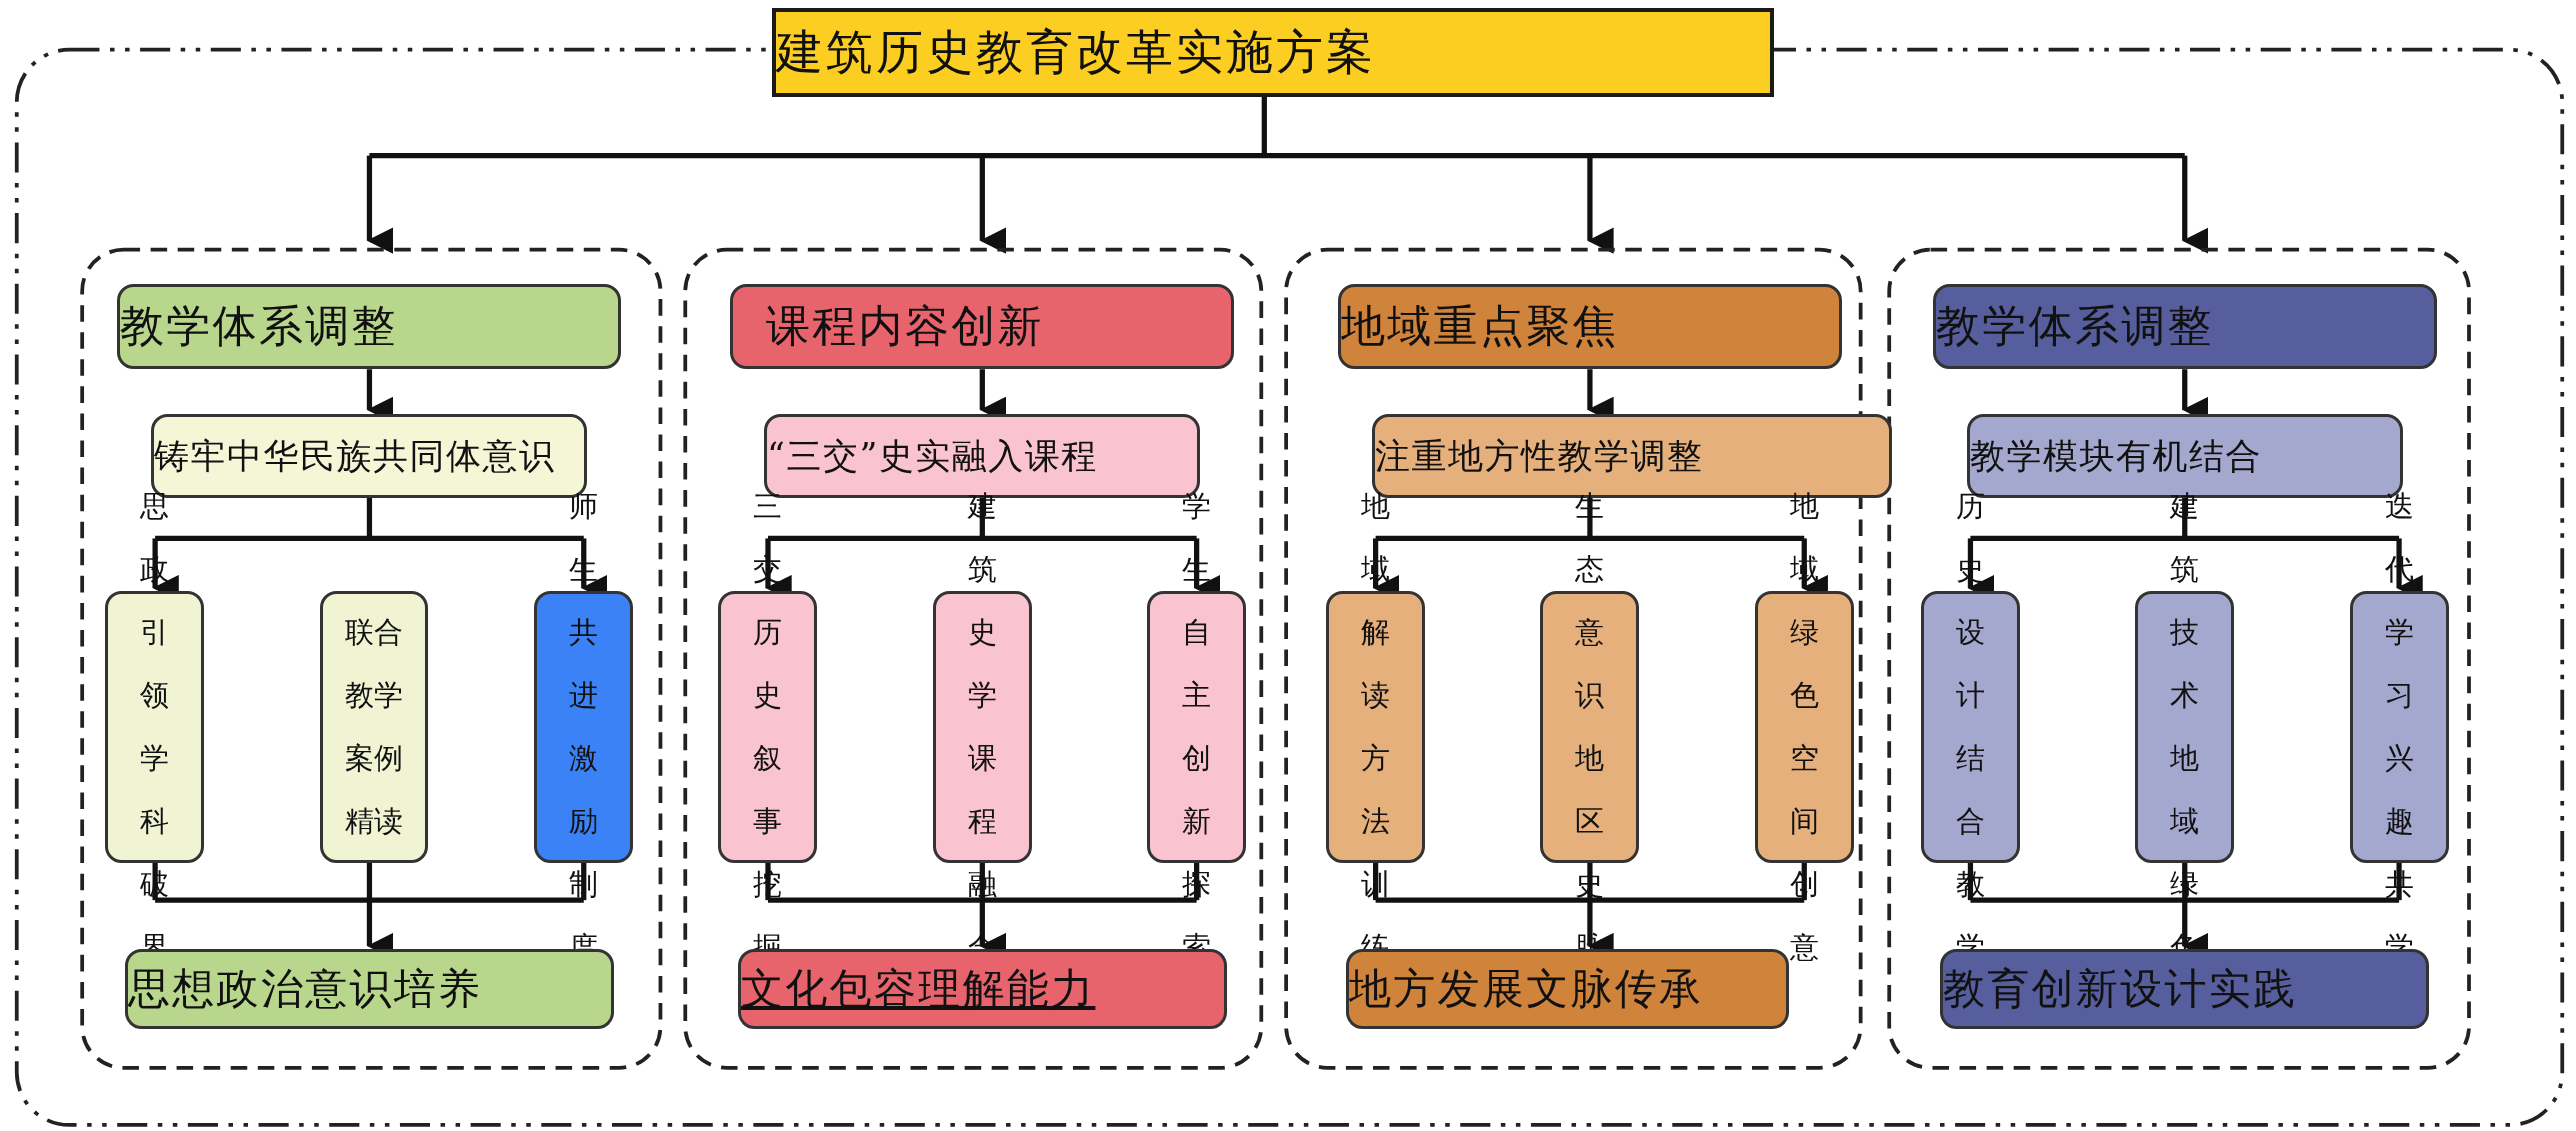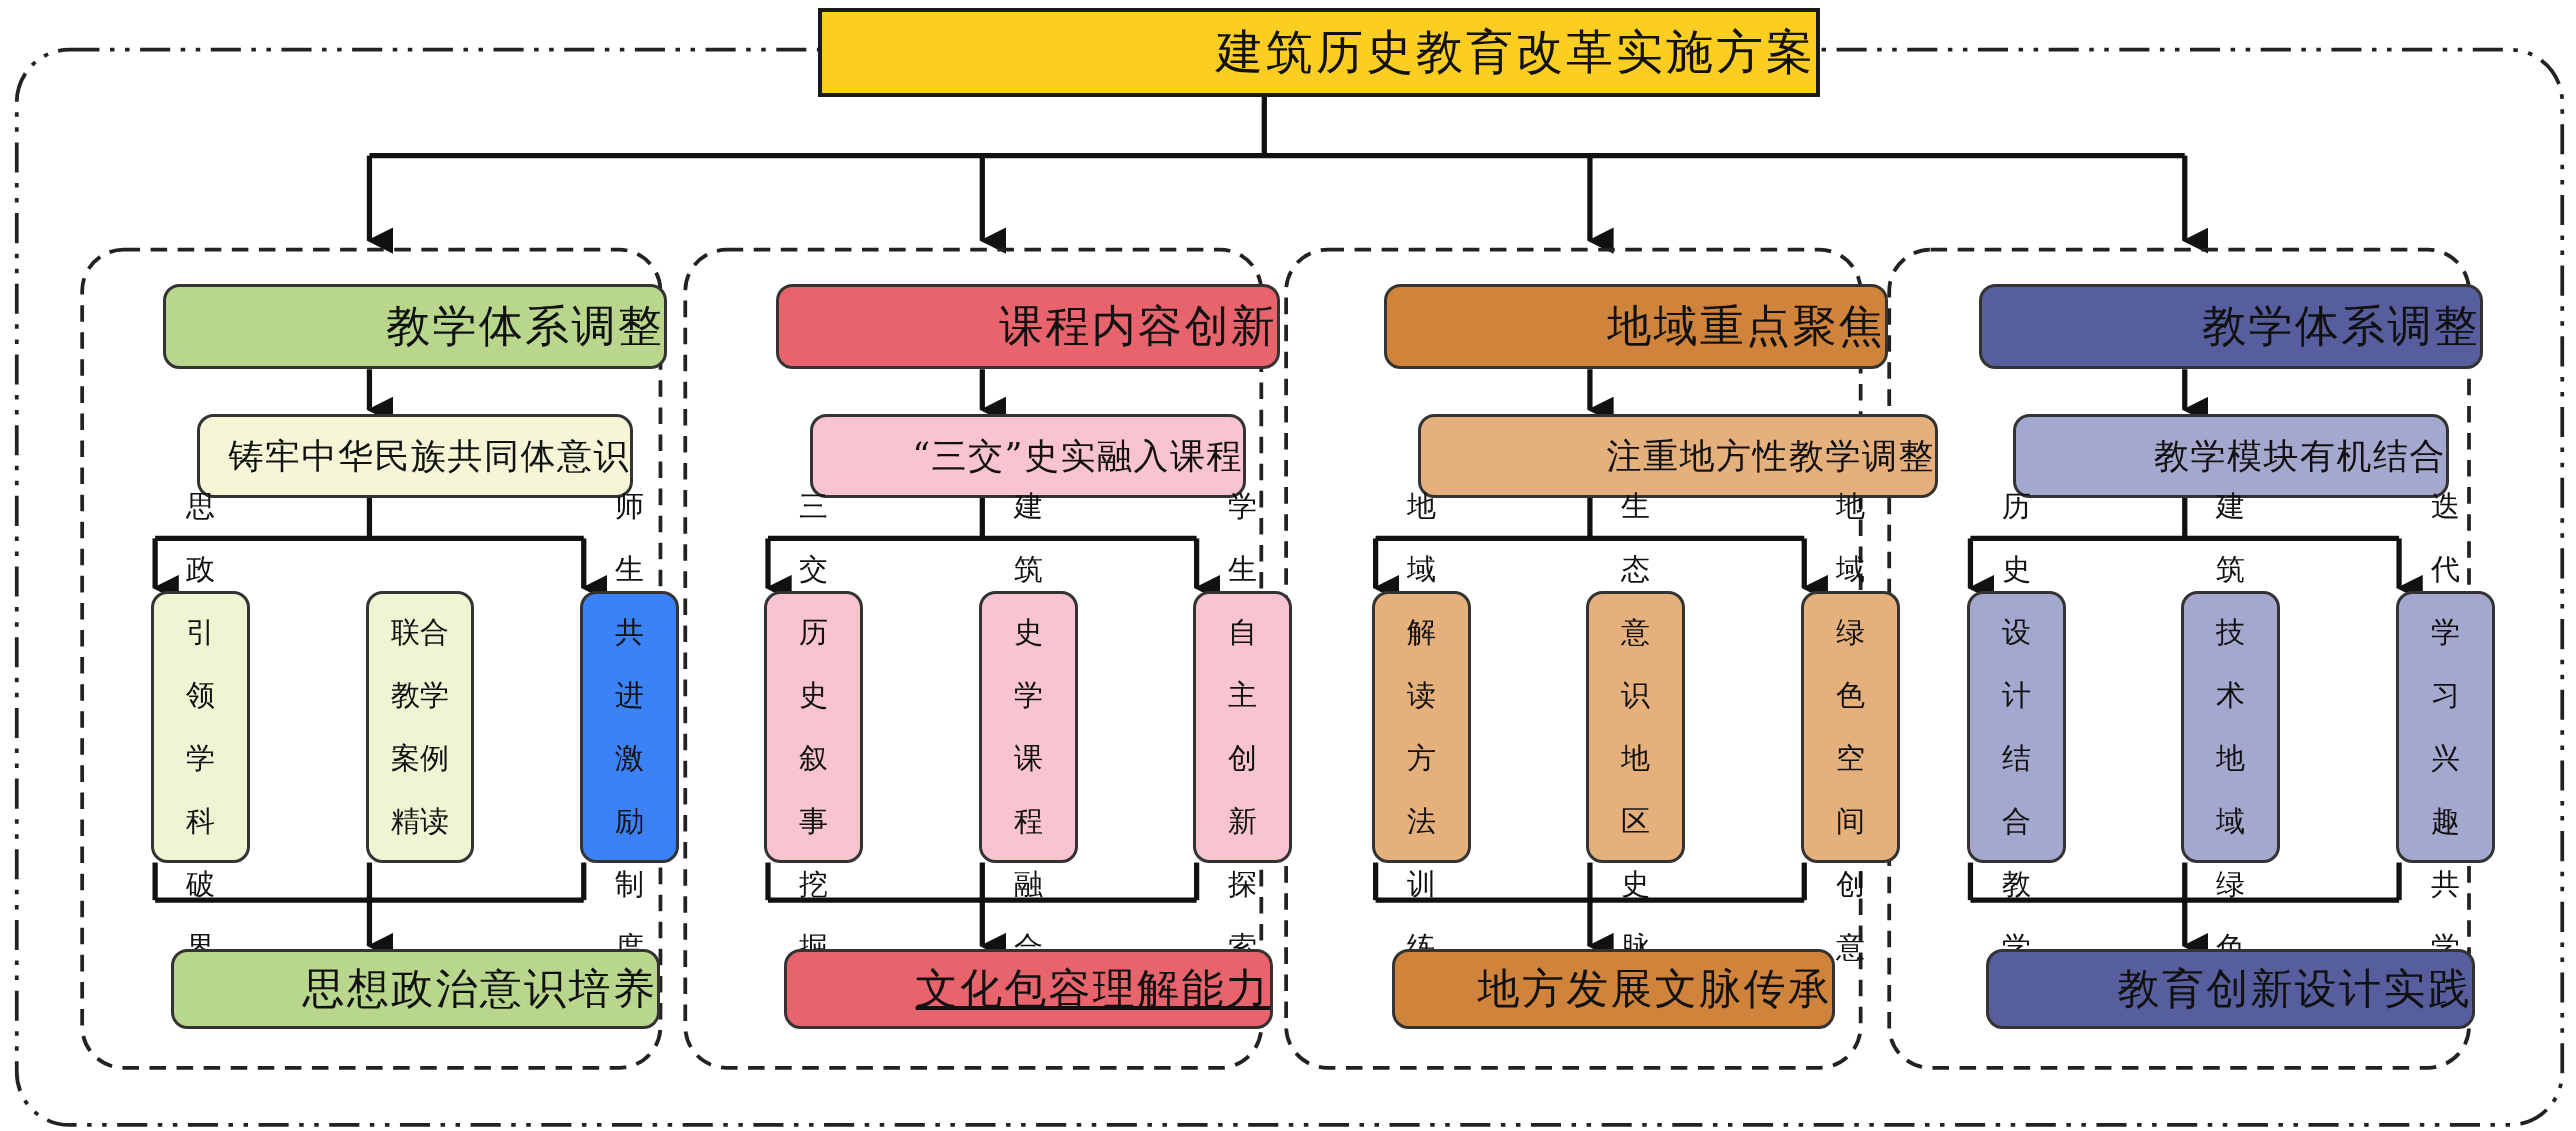--- a/index.html
+++ b/index.html
@@ -1,18 +1,18 @@
 <!DOCTYPE html>
 <html style="font-size:12px"><head>
 <meta charset="utf-8">
 <style>
   html,body{margin:0;padding:0;background:#fff;}
   body{width:2576px;height:1131px;position:relative;overflow:hidden;font-family:"DejaVu Serif","Liberation Serif",serif;color:#111;}
   svg#wires{position:absolute;left:0;top:0;}
-  .box{position:absolute;box-sizing:border-box;border:3px solid #333;border-radius:16.5px;display:flex;align-items:center;justify-content:flex-end;text-align:center;margin-left:46px;}
+  .box{position:absolute;box-sizing:border-box;border:3px solid #333;border-radius:16.5px;display:flex;align-items:center;justify-content:flex-start;text-align:center;}
   .title{border-radius:0;border:4.5px solid #1a1a1a;background:#fcce22;font-size:47px;letter-spacing:3px;}
   .hdr{font-size:44px;letter-spacing:2.3px;}
   .mid{font-size:35px;letter-spacing:1.5px;}
   .leaf{font-size:29px;line-height:63px;padding:0 18px;writing-mode:horizontal-tb;}
   .leaf span{display:block;width:89px;word-break:break-all;}
   .bot{font-size:42px;letter-spacing:2.3px;}
 </style>
 </head>
 <body>
 
@@ -93,21 +93,21 @@
     </div>
     <div class="box leaf" style="left: 320px; top: 591px; width: 108px; height: 272px; background: rgb(241, 244, 210);">
       <span>联合教学案例精读</span>
     </div>
     <div class="box leaf" style="left: 534px; top: 591px; width: 99px; height: 272px; background: #3b82f6;">
       <span>师生共进激励制度</span>
     </div>
     <div class="box bot" style="left: 125px; top: 949px; width: 489px; height: 80px; background: rgb(184, 214, 140);">
       <span>思想政治意识培养</span>
     </div>
-    <div class="box hdr" style="left: 730px; top: 284px; width: 504px; height: 85px; background: rgb(232, 100, 108);">
+    <div class="box hdr" style="left: 730px; top: 284px; width: 504px; height: 85px; background: rgb(232, 100, 108); padding-left: 33px;">
       <span>课程内容创新</span>
     </div>
     <div class="box mid" style="left: 764px; top: 414px; width: 436px; height: 84px; background: rgb(249, 195, 207);">
       <span>“三交”史实融入课程</span>
     </div>
     <div class="box leaf" style="left: 718px; top: 591px; width: 99px; height: 272px; background: rgb(249, 195, 207);">
       <span>三交历史叙事挖掘</span>
     </div>
     <div class="box leaf" style="left: 933px; top: 591px; width: 99px; height: 272px; background: rgb(249, 195, 207);">
       <span>建筑史学课程融合</span>

